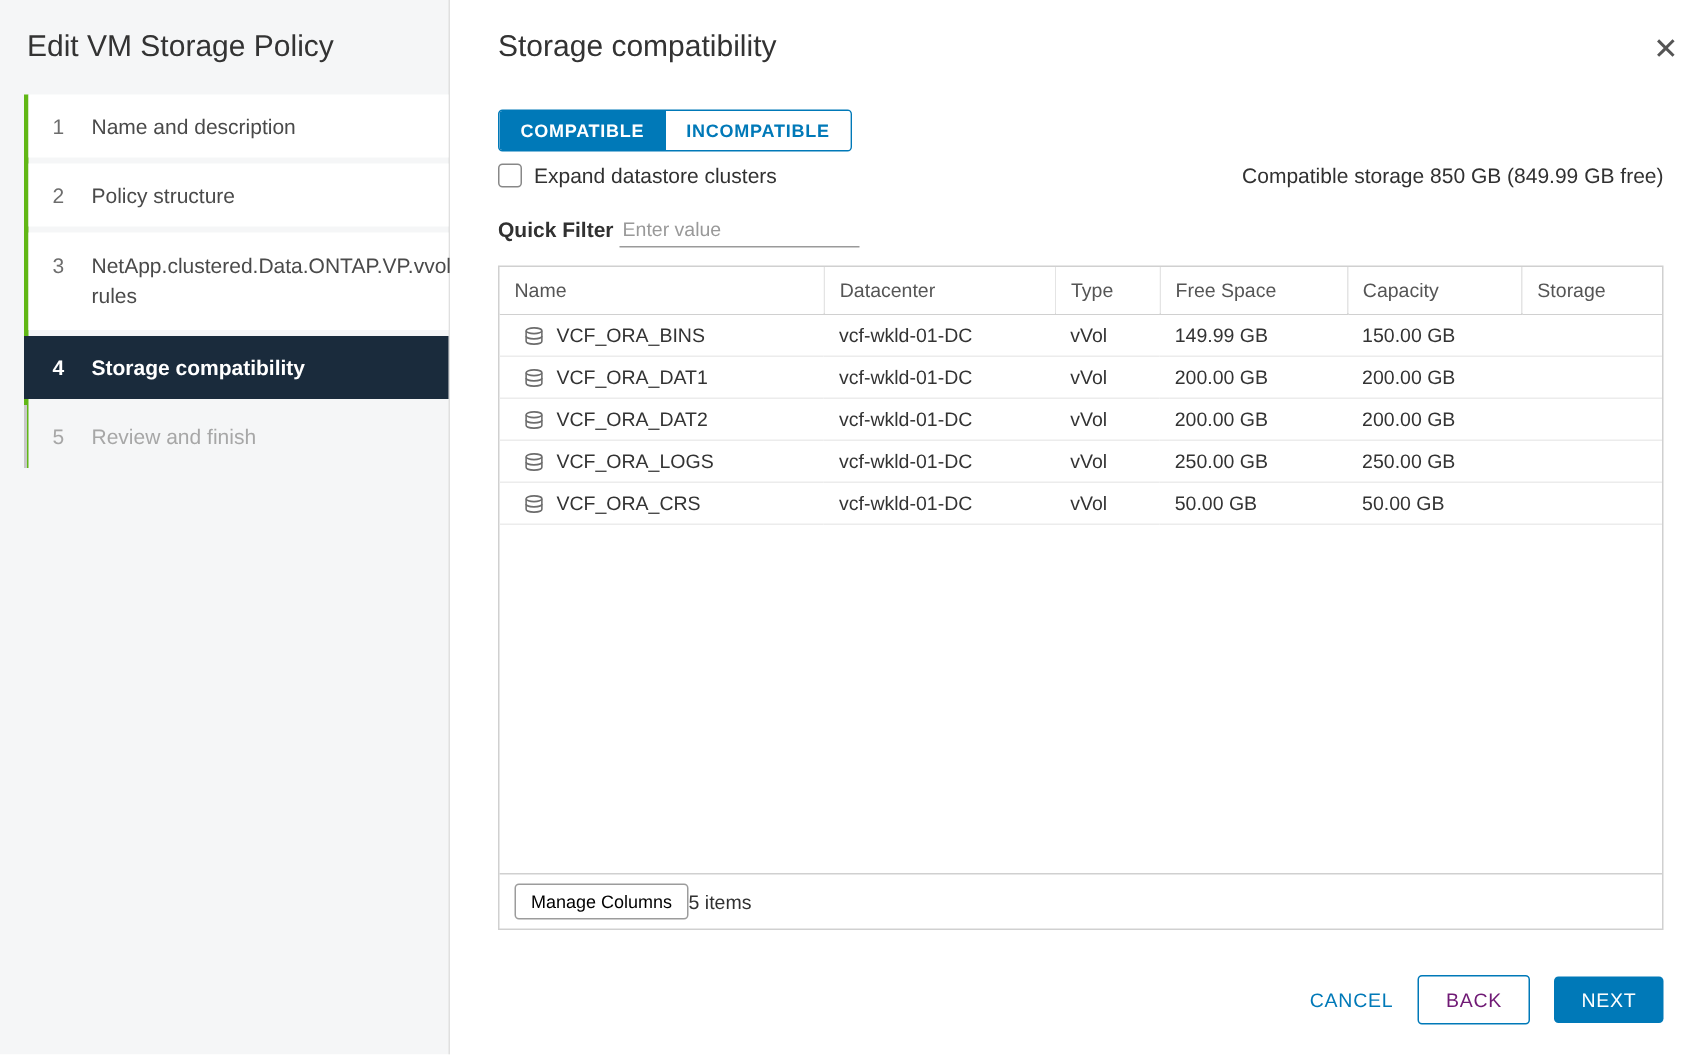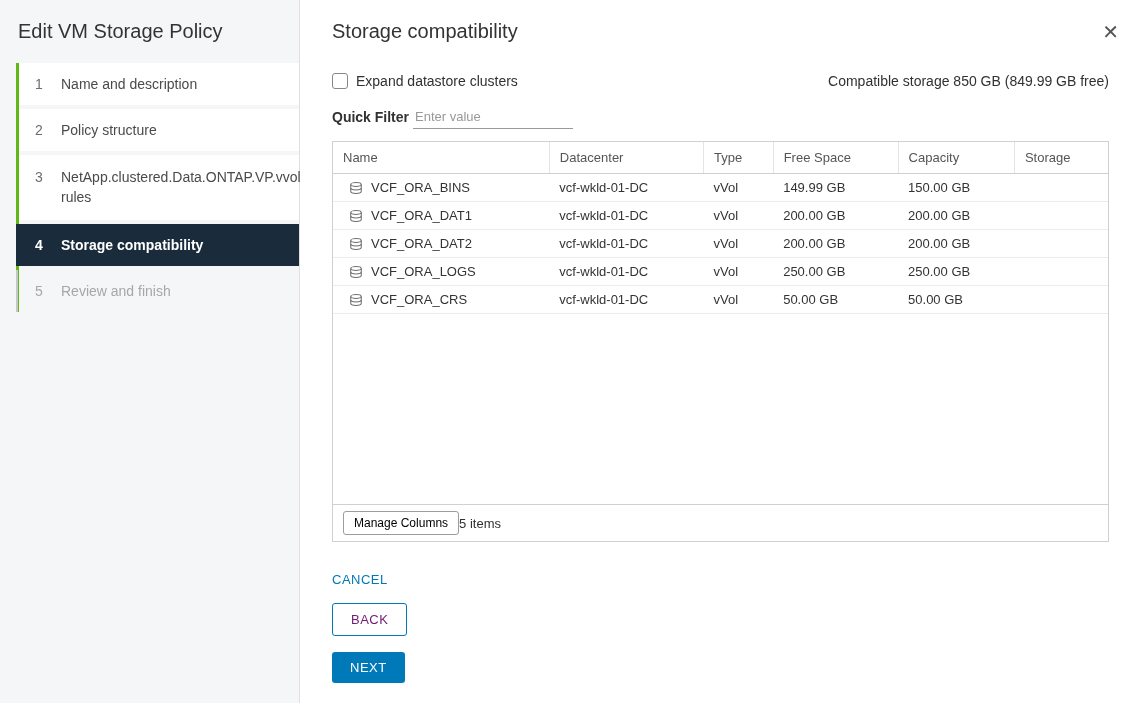--- a/index.html
+++ b/index.html
@@ -211,23 +211,22 @@
       background: #fff;
       padding: 4px 10px;
       font-size: 12px;
       cursor: pointer;
     }
     .footer-btns {
       margin-top: auto;
       display: flex;
       justify-content: flex-end;
       gap: 16px;
-      align-items: flex-start;
+      align-items: center;
       padding-top: 30px;
-      flex-direction: column;
     }
     .btn-cancel {
       color: #0079b8;
       background: none;
       border: none;
       font-size: 13px;
       cursor: pointer;
       letter-spacing: .5px;
     }
     .btn-back {
@@ -277,20 +276,26 @@
         <span class="num">5</span>
         <span>Review and finish</span>
       </div>
     </div>
 </div>
 
 <div class="main">
   <span class="close-x">✕</span>
   <div class="main-title">Storage compatibility</div>
 
+  <div>
+    <div class="seg-toggle">
+      <div class="seg active">COMPATIBLE</div>
+      <div class="seg">INCOMPATIBLE</div>
+    </div>
+  </div>
 
   <div class="row-top">
     <div class="chk-wrap">
       <span class="chk-box"></span>
       <span>Expand datastore clusters</span>
     </div>
     <div>Compatible storage 850 GB (849.99 GB free)</div>
   </div>
 
   <div class="filter-row">

